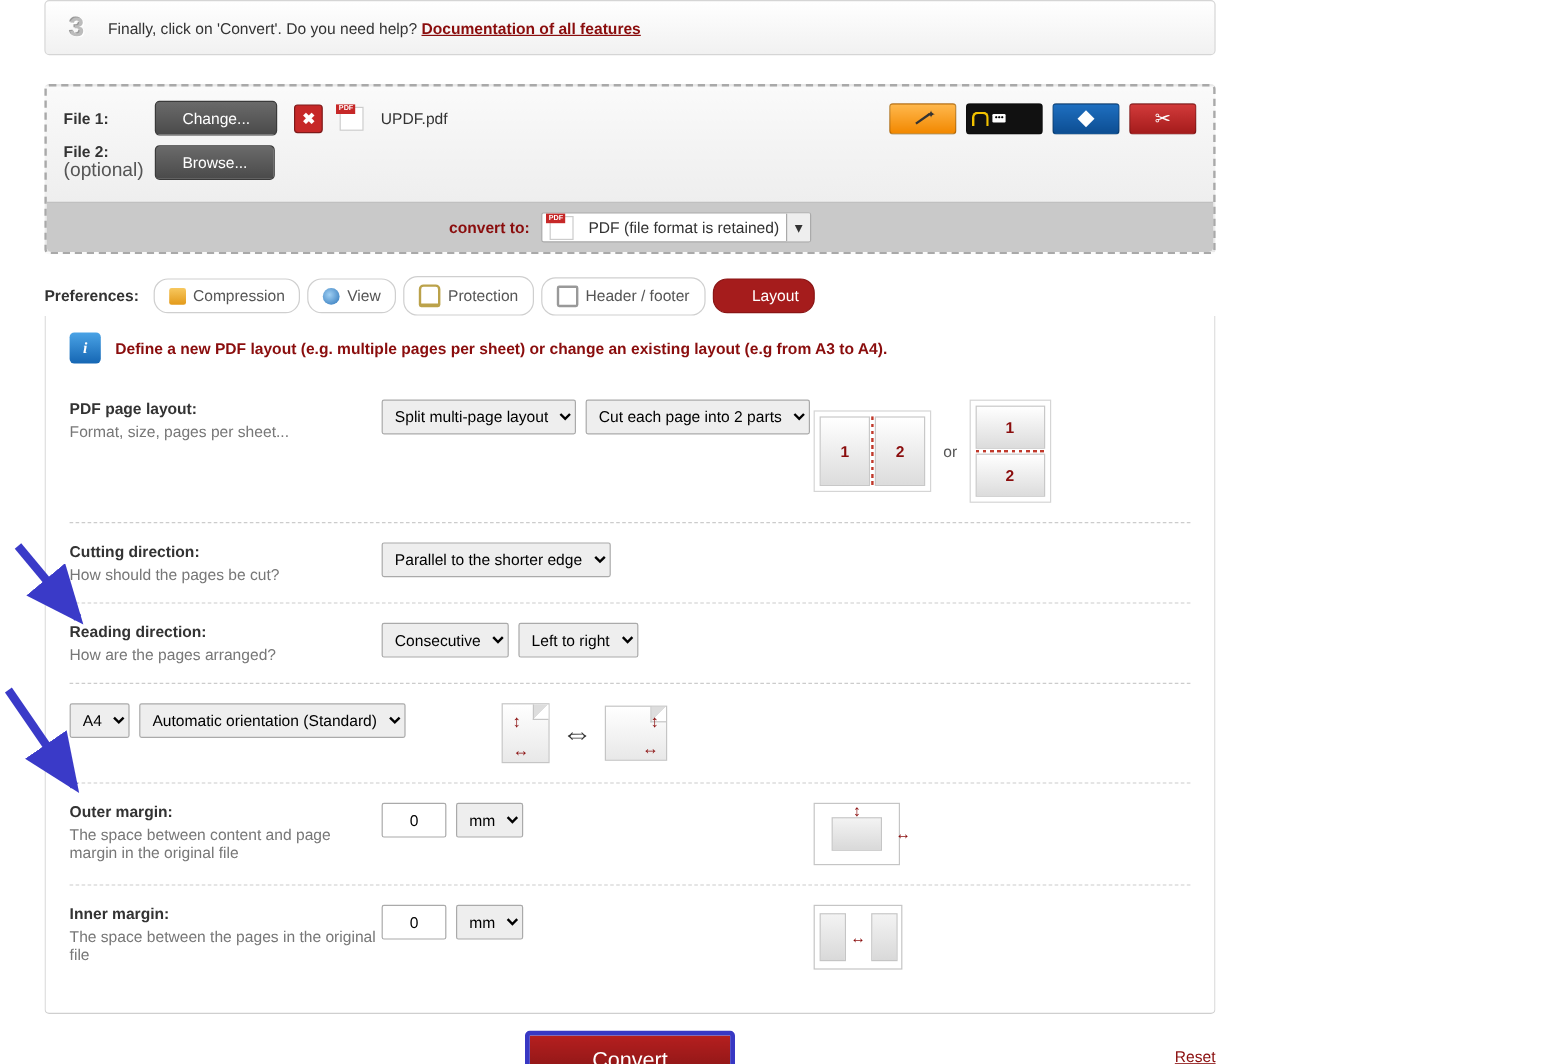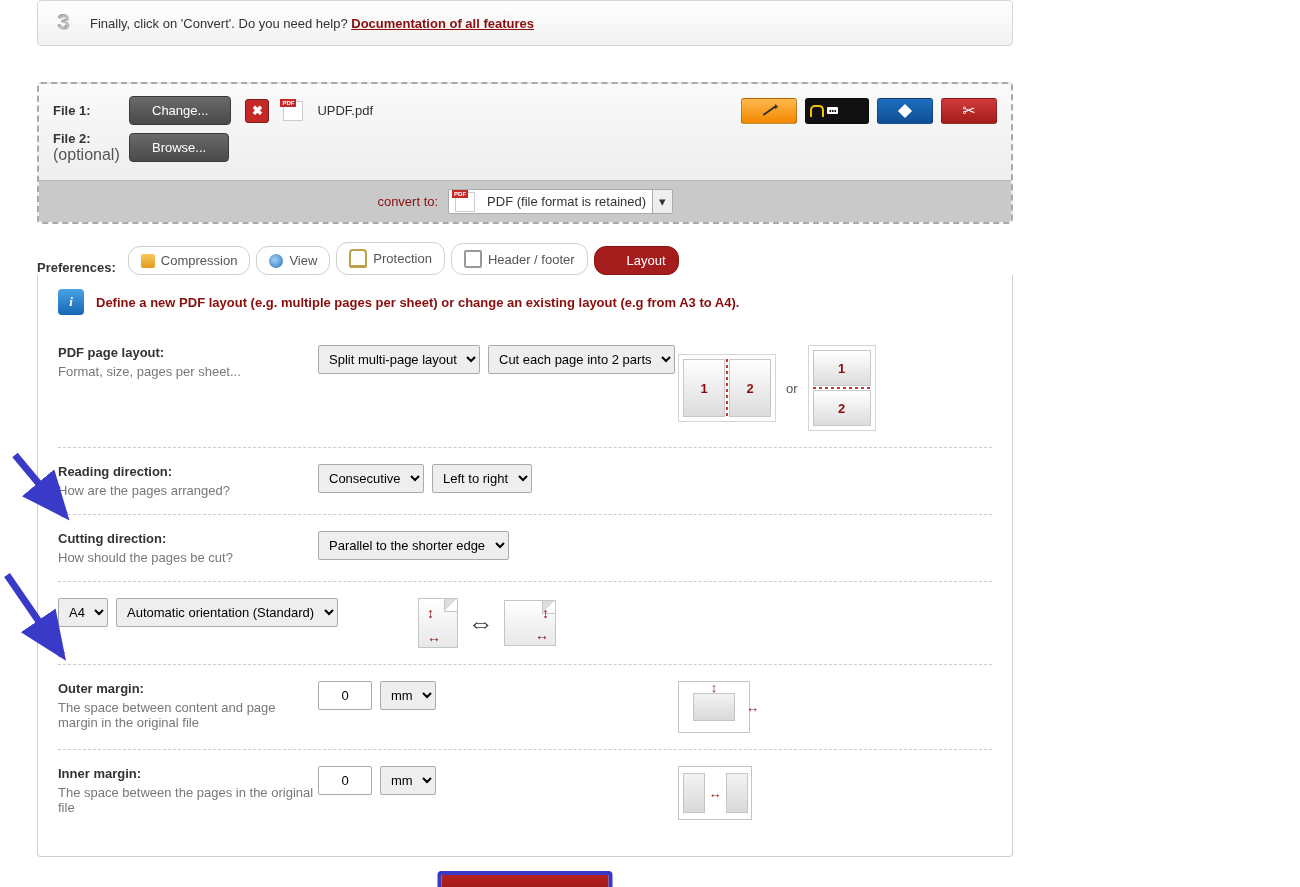--- a/index.html
+++ b/index.html
@@ -3,21 +3,21 @@
 <meta charset="utf-8">
 <style>
 html,body{margin:0;padding:0;font-family:Arial,Helvetica,sans-serif;font-size:13px;color:#333;background:#fff}
 .page{width:1300px;margin:0 auto;position:relative}
 .content{width:976px;margin-left:37px}
 
 .step-banner{border:1px solid #d5d5d5;border-radius:4px;background:linear-gradient(#fff,#f1f1f1);padding:10px 14px;display:flex;align-items:center;gap:14px}
 .step-num{width:24px;height:24px;font-size:22px;font-weight:bold;color:#bcbcbc;text-shadow:1px 1px 0 #fff,-1px -1px 0 #999;display:flex;align-items:center;justify-content:center}
 .doc-link{color:#8a0d0d;font-weight:bold;text-decoration:underline}
 
-.file-box{margin-top:36px;border:2px dashed #a9a9a9;border-radius:4px;background:linear-gradient(#fafafa,#e9e9e9)}
+.file-box{margin-top:24px;border:2px dashed #a9a9a9;border-radius:4px;background:linear-gradient(#fafafa,#e9e9e9)}
 .file-rows{padding:12px 14px 10px}
 .file-row{display:flex;align-items:center;gap:14px;margin-bottom:6px}
 .flab{font-weight:bold;width:62px}
 .flab .sub{font-weight:normal;color:#555;font-size:16px}
 .btn-dark{background:linear-gradient(#6a6a6a,#4a4a4a);color:#fff;border:1px solid #3a3a3a;border-radius:4px;padding:6px 22px;font-size:13px;cursor:pointer}
 .x-btn{background:#c62828;border:1px solid #7e1a1a;border-radius:3px;width:22px;height:22px;display:flex;align-items:center;justify-content:center;color:#fff;font-weight:bold;cursor:pointer}
 .pdf-icon{width:20px;height:20px;position:relative}
 .pdf-icon::before{content:"";position:absolute;inset:0;background:#fff;border:1px solid #ccc}
 .pdf-icon::after{content:"PDF";position:absolute;top:-2px;left:-3px;background:#c62828;color:#fff;font-size:6px;padding:1px 2px;font-weight:bold}
 .tool-row{margin-left:auto;display:flex;gap:8px}
@@ -28,27 +28,27 @@
 .tb-red{background:linear-gradient(#d23a3a,#a51c1c)}
 .wand{width:18px;height:14px;position:relative}
 .wand::before{content:"";position:absolute;width:14px;height:2px;background:#333;transform:rotate(-35deg);top:6px;left:2px}
 .wand::after{content:"✦";position:absolute;font-size:9px;color:#333;left:12px;top:-2px}
 .lock{width:10px;height:10px;border:2px solid #f2c200;border-bottom:none;border-radius:5px 5px 0 0}
 .dots{background:#fff;color:#000;font-size:7px;padding:0 2px;border-radius:1px}
 .diamond{width:10px;height:10px;background:#fff;transform:rotate(45deg)}
 .scissors{color:#fff;font-size:16px}
 
 .convert-bar{background:#c9c9c9;border-top:1px solid #b5b5b5;padding:8px 0;display:flex;align-items:center;justify-content:center;gap:10px;border-radius:0 0 4px 4px}
-.convert-lab{color:#8a0d0d;font-weight:normal}
+.convert-lab{color:#8a0d0d;font-weight:bold}
 .sel-wrap{display:inline-flex;align-items:center;background:#fff;border:1px solid #aaa;border-radius:2px}
 .sel-wrap .pdf-icon{margin:0 6px}
 .sel-wrap .sel-caret{border-left:1px solid #aaa;padding:4px 6px;cursor:pointer;background:#eee}
 .sel-text{padding:4px 6px}
 
-.tabs-row{display:flex;align-items:flex-end;gap:6px;margin-top:18px}
+.tabs-row{display:flex;align-items:center;gap:6px;margin-top:18px}
 .prefs-lab{font-weight:bold;margin-right:6px}
 .tab{border:1px solid #cfcfcf;border-radius:12px;background:#fff;padding:6px 12px;display:flex;align-items:center;gap:6px;cursor:pointer;color:#555}
 .tab.active{background:#a51c1c;color:#fff;border-color:#8a1515}
 .tab .ico{width:14px;height:14px;display:inline-block}
 .ico-comp{background:linear-gradient(#f7c85f,#e39a1a);border-radius:2px}
 .ico-view{background:radial-gradient(circle at 40% 40%,#9fcff3,#2a73b8);border-radius:50%}
 .ico-prot{width:10px;height:12px;border:2px solid #bba24a;border-bottom:3px solid #bba24a;border-radius:4px 4px 2px 2px}
 .ico-hf{border:2px solid #999;border-radius:2px}
 .ico-layout{display:grid;grid-template-columns:6px 6px;grid-template-rows:6px 6px;gap:1px}
 .ico-layout span{background:#fff}
@@ -195,39 +195,39 @@
       <span class="or">or</span>
       <div class="split-diag vert">
         <div class="pg">1</div>
         <div class="pg">2</div>
       </div>
     </div>
   </div>
 
   <div class="opt">
     <div class="opt-l">
+      <div class="t">Cutting direction:</div>
+      <div class="d">How should the pages be cut?</div>
+    </div>
+    <div class="opt-c">
+      <select><option>Parallel to the shorter edge</option></select>
+    </div>
+    <div class="opt-r"></div>
+  </div>
+
+  <div class="opt">
+    <div class="opt-l">
       <div class="t">Reading direction:</div>
       <div class="d">How are the pages arranged?</div>
     </div>
     <div class="opt-c">
       <div class="hrow">
         <select><option>Consecutive</option></select>
         <select><option>Left to right</option></select>
       </div>
-    </div>
-    <div class="opt-r"></div>
-  </div>
-
-  <div class="opt">
-    <div class="opt-l">
-      <div class="t">Cutting direction:</div>
-      <div class="d">How should the pages be cut?</div>
-    </div>
-    <div class="opt-c">
-      <select><option>Parallel to the shorter edge</option></select>
     </div>
     <div class="opt-r"></div>
   </div>
 
   <div class="opt">
     <div class="opt-c">
       <select><option>A4</option></select>
       <select><option>Automatic orientation (Standard)</option></select>
     </div>
     <div class="opt-r">

